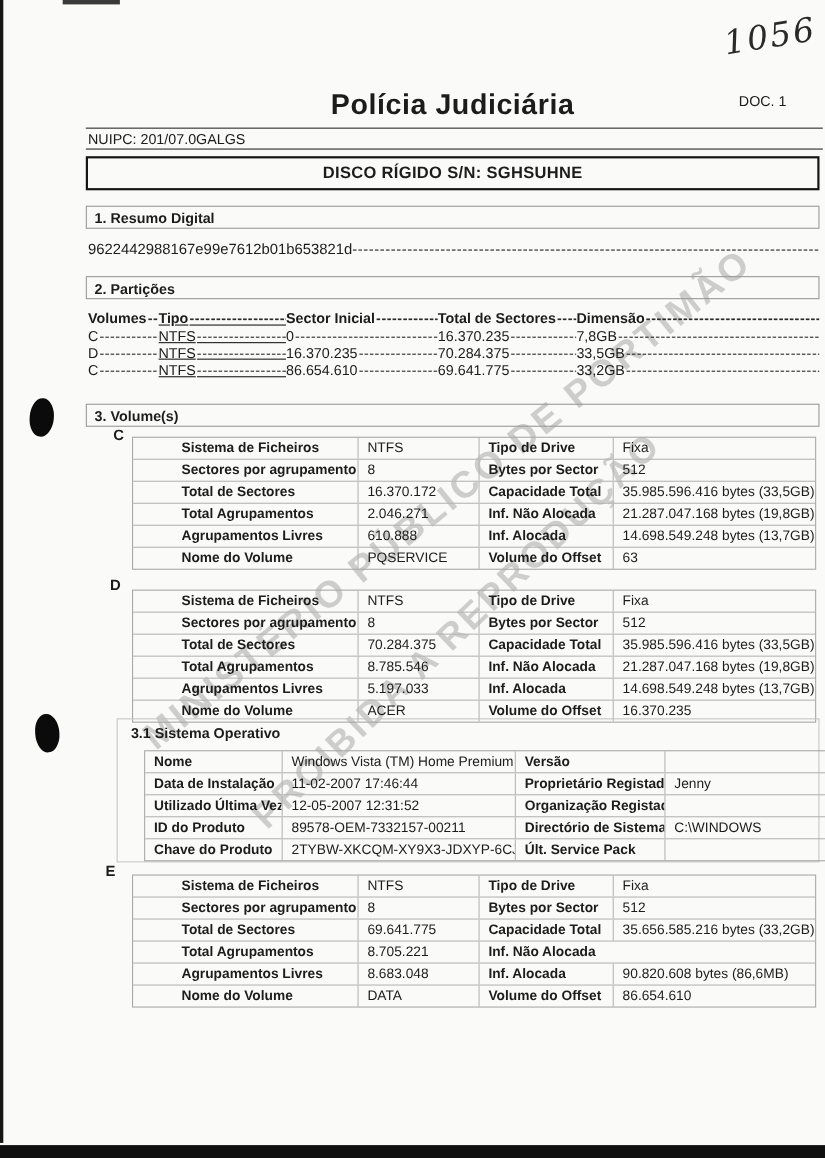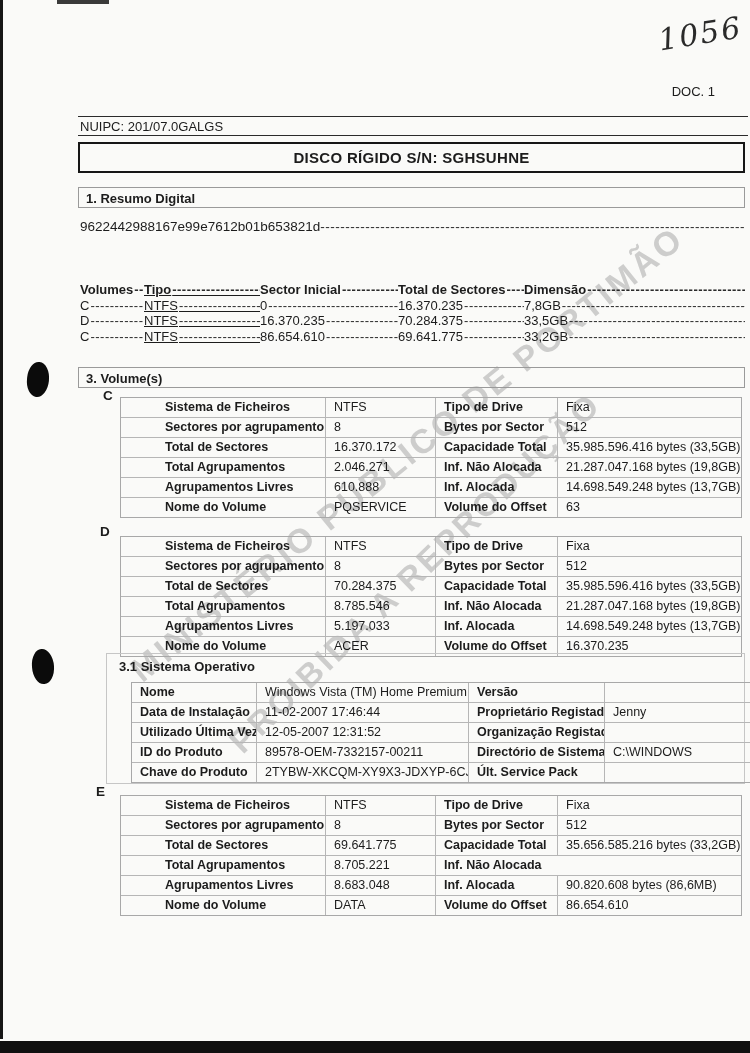--- a/index.html
+++ b/index.html
@@ -67,34 +67,36 @@
   <div class="hole hole1"></div>
   <div class="hole hole2"></div>
   <div class="bottom-bar"></div>
   <div class="handwritten">1056</div>
 
   <div class="wm wm1">MINISTÉRIO PÚBLICO DE PORTIMÃO</div>
   <div class="wm wm2">PROIBIDA A REPRODUÇÃO</div>
 
   <div class="content">
 
+    <div class="title">Polícia Judiciária</div>
     <div class="doc-label">DOC. 1</div>
 
     <div class="rule rule1"></div>
     <div class="nuipc">NUIPC: 201/07.0GALGS</div>
     <div class="rule rule2"></div>
 
     <div class="disk-box">DISCO RÍGIDO S/N: SGHSUHNE</div>
 
     <div class="sec sec1">1. Resumo Digital</div>
     <div class="hash-line">
       <span class="ptxt">9622442988167e99e7612b01b653821d </span>
       <span class="pleader">--------------------------------------------------------------------------------------------------------------------------------------------------------------------------------</span>
     </div>
 
+    <div class="sec sec2">2. Partições</div>
     <div class="ptable">
       <div class="pline hdr">
         <span class="pcell p0">
             <span class="ptxt">Volumes </span>
             <span class="pleader">--------------------------------------------------------------------------------------------------------------------------------------------------------------------------------</span>
           </span>
         <span class="pcell p1">
             <span class="ptxt">Tipo </span>
             <span class="pleader">--------------------------------------------------------------------------------------------------------------------------------------------------------------------------------</span>
           </span>

